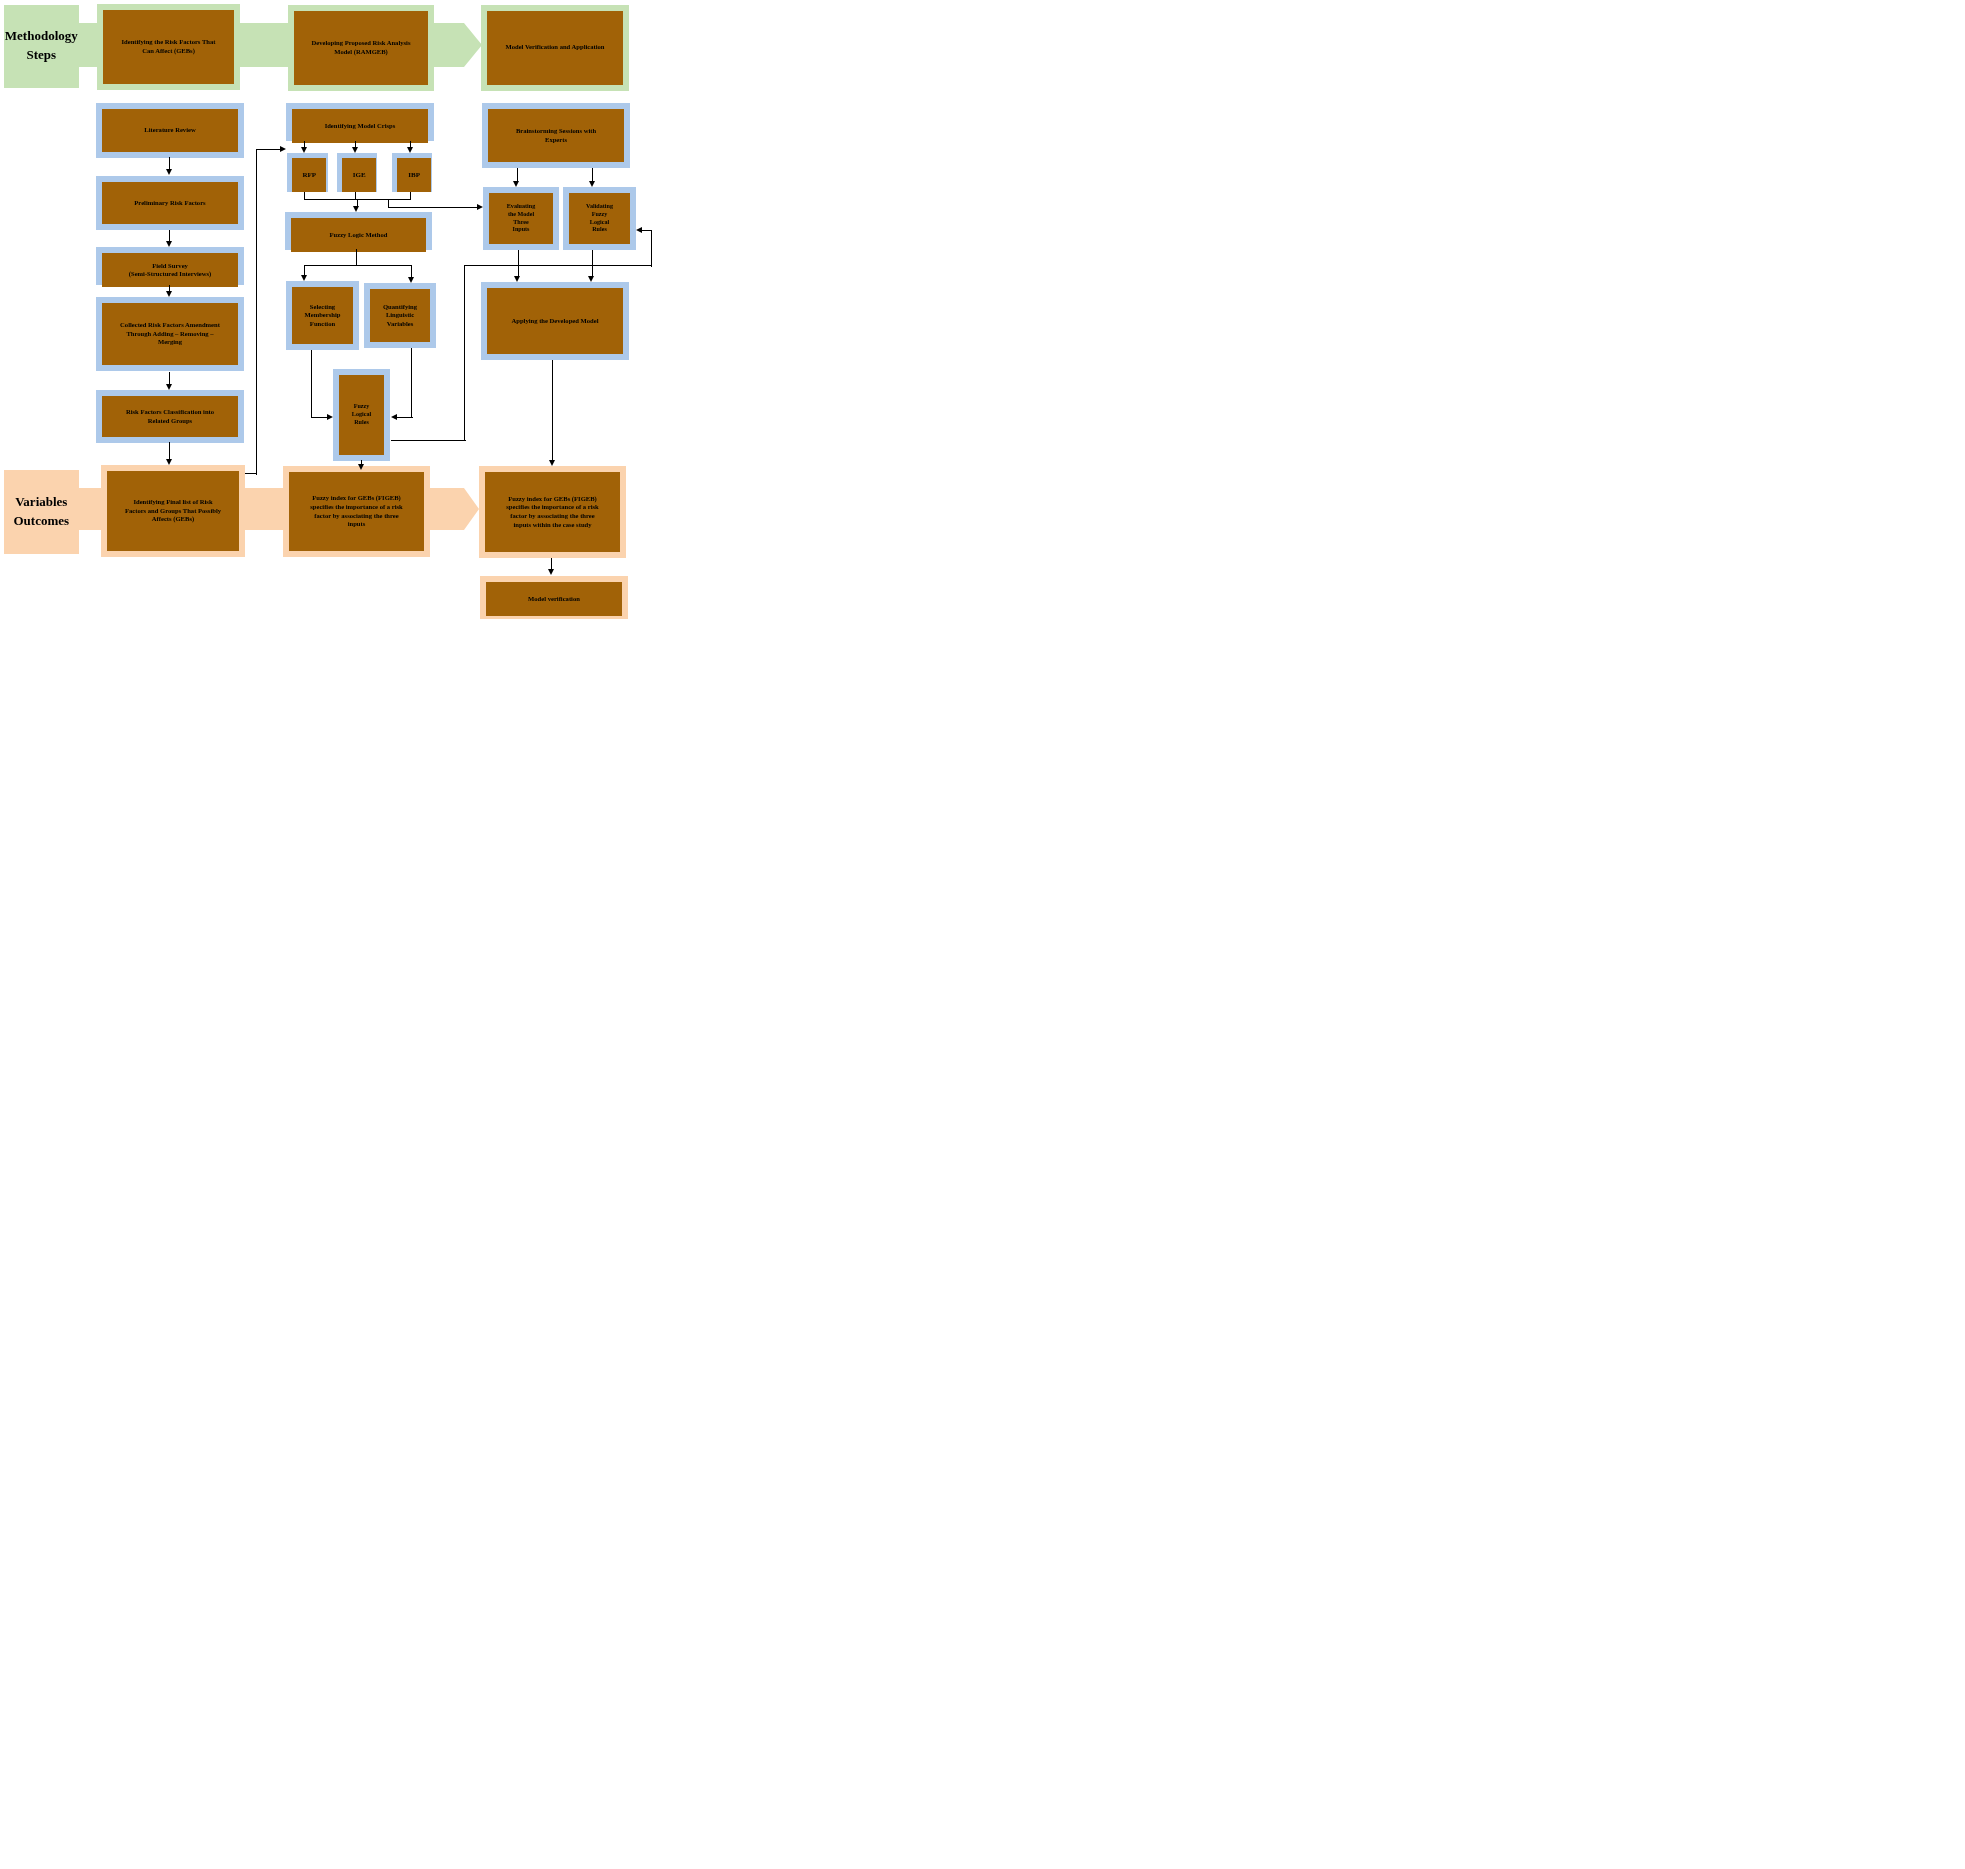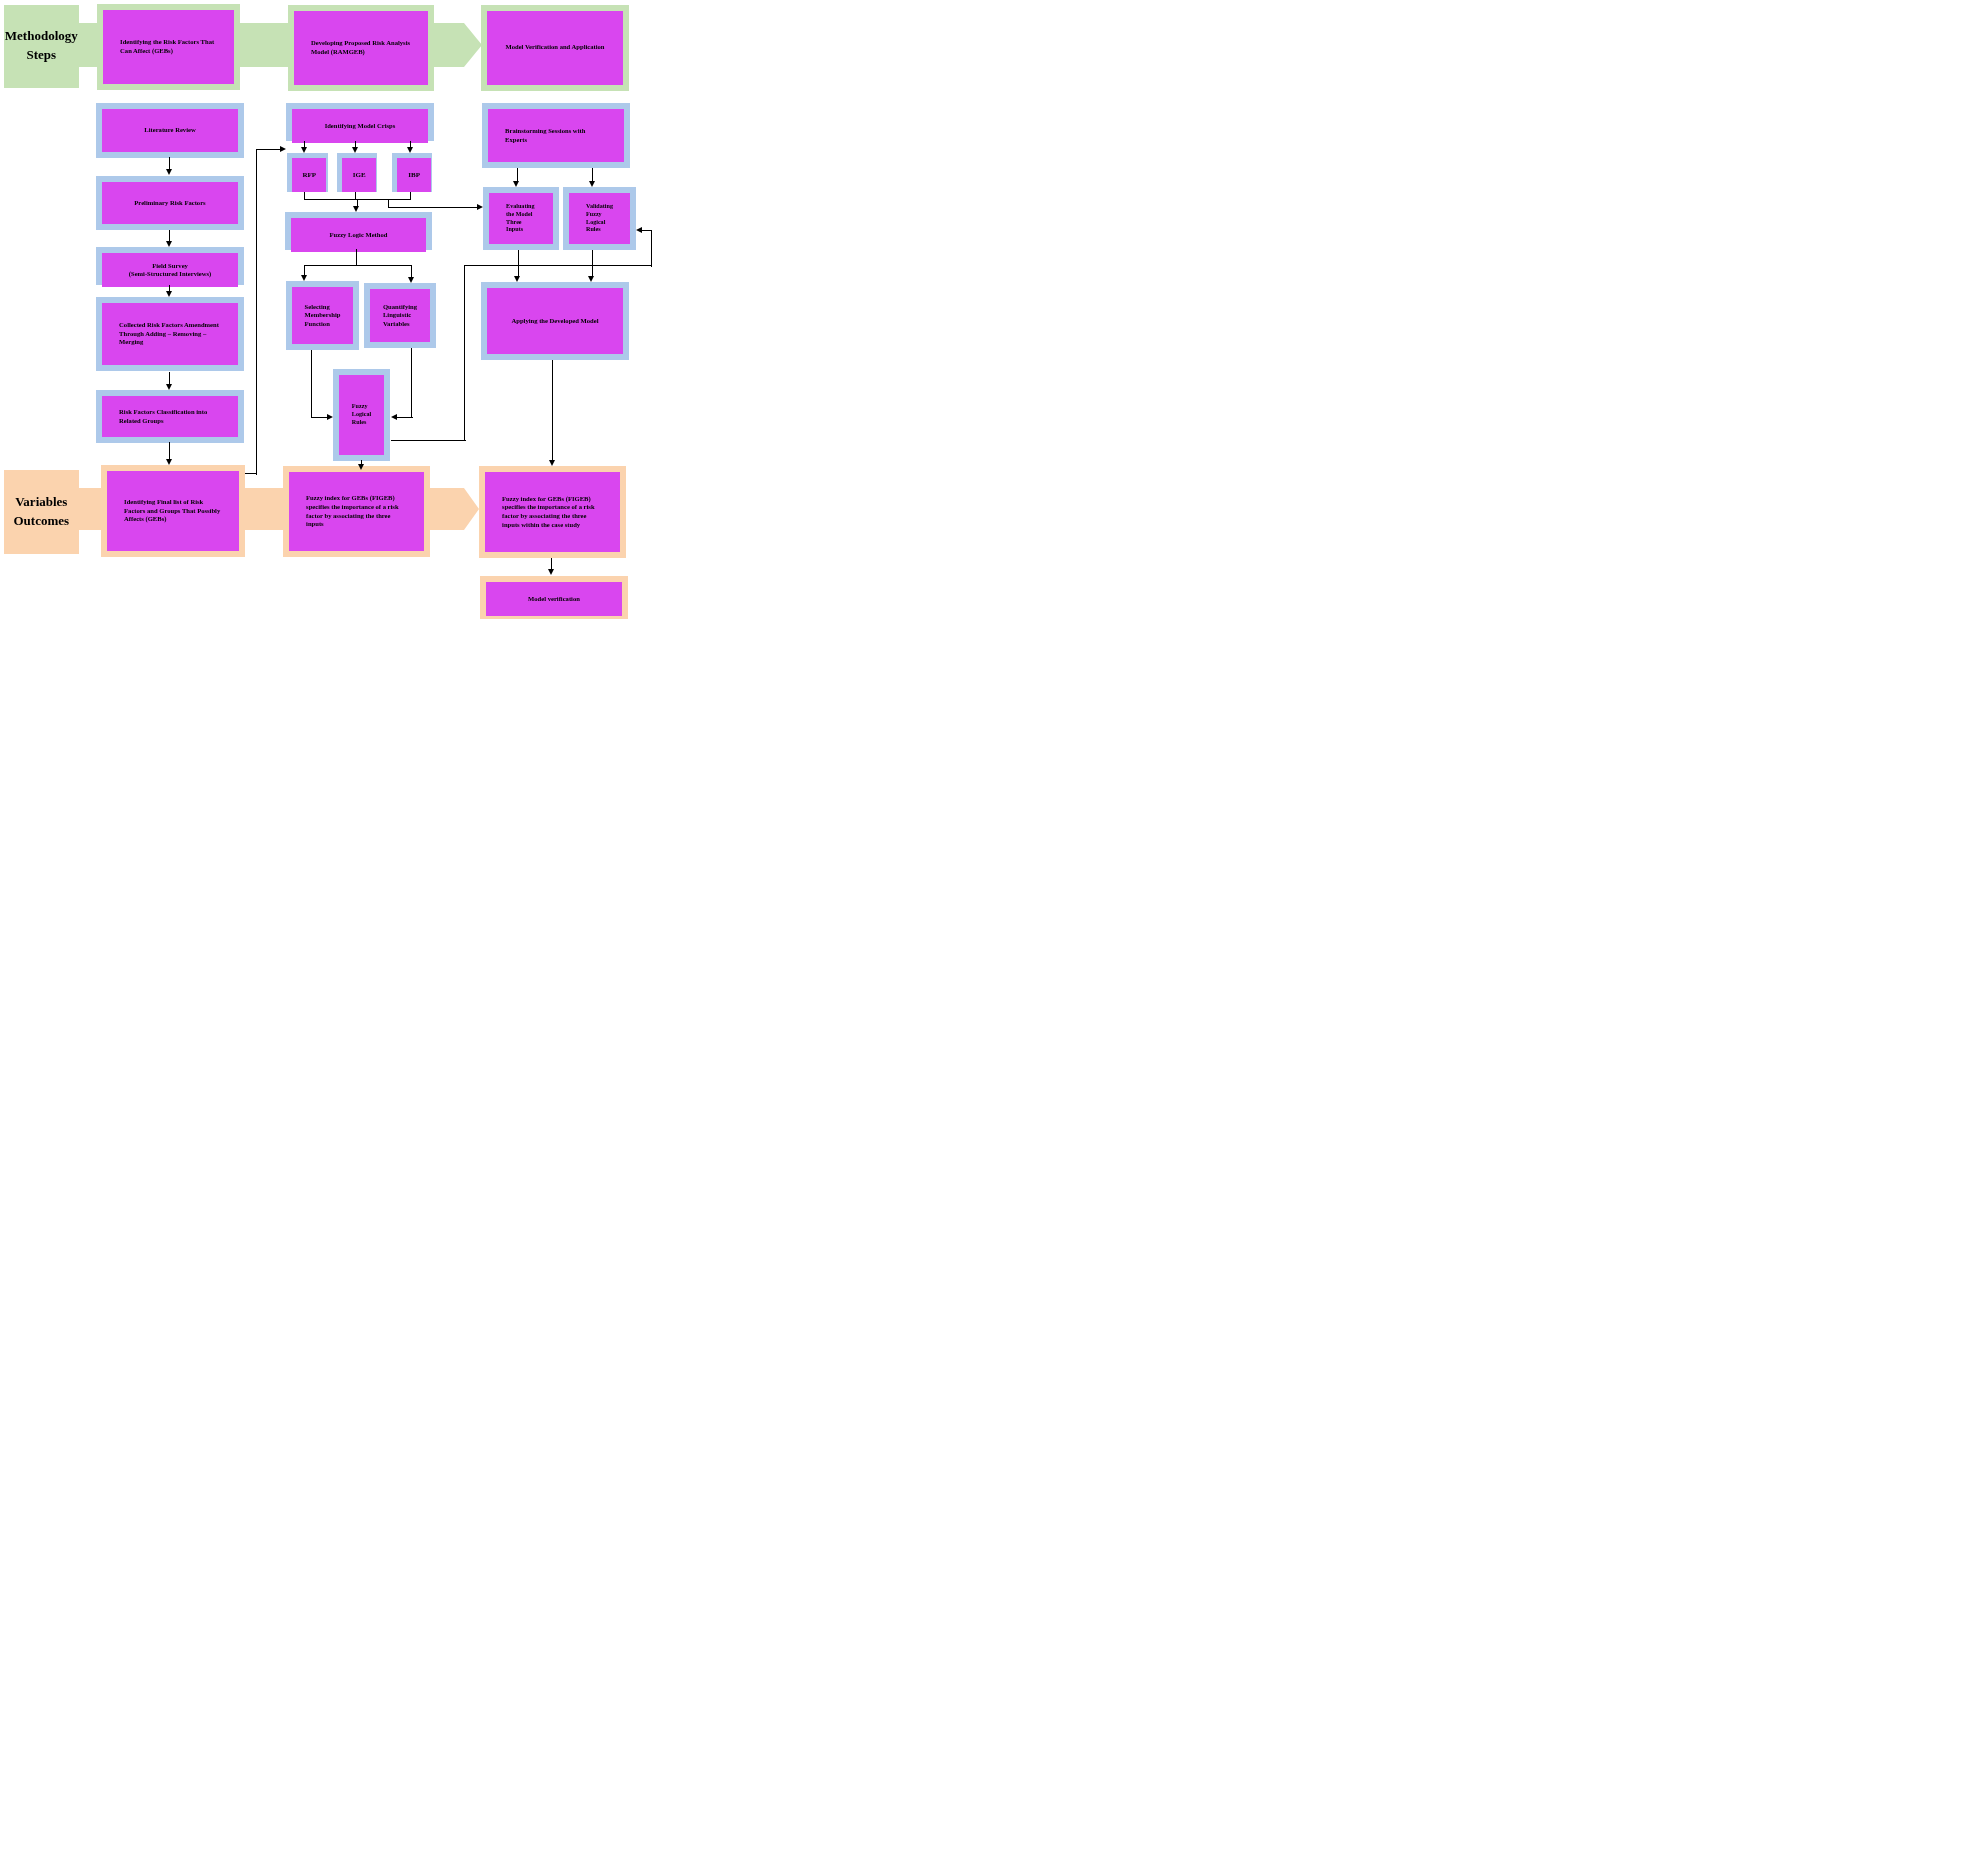--- a/index.html
+++ b/index.html
@@ -10,23 +10,23 @@
   }
   .lbl { position:absolute; display:flex; align-items:center; justify-content:center;
          text-align:center; font-size:13px; line-height:1.45; }
   .lbl.green  { background:var(--green); }
   .lbl.blue   { background:var(--blue); }
   .lbl.orange { background:var(--orange); }
   .frame { position:absolute; }
   .frame.green  { background:var(--green); }
   .frame.blue   { background:var(--blue); }
   .frame.orange { background:var(--orange); }
-  .frame .inner { position:absolute; inset:6.1px; background:#d946ef; display:flex;
+  .frame .inner { position:absolute; inset:6.1px; background:#a16207; display:flex;
                   flex-direction:column; align-items:center; justify-content:center;
-                  text-align:left; font-size:6.6px; line-height:1.3; padding:17px; }
+                  text-align:center; font-size:6.6px; line-height:1.3; padding:17px; }
   .frame.small .inner { inset:5.2px; font-size:7px; }
   .band { position:absolute; }
   .band.green  { background:var(--green); }
   .band.orange { background:var(--orange); }
   .tri { position:absolute; width:0; height:0; }
   .tri.green  { border-top:22px solid transparent; border-bottom:22px solid transparent; border-left:18px solid var(--green); }
   .tri.orange { border-top:21px solid transparent; border-bottom:21px solid transparent; border-left:15.5px solid var(--orange); }
   .seg { position:absolute; background:var(--line); }
   .ah-down  { position:absolute; width:0; height:0; border-left:3.8px solid transparent; border-right:3.8px solid transparent; border-top:6.1px solid var(--line); }
   .ah-right { position:absolute; width:0; height:0; border-top:3.8px solid transparent; border-bottom:3.8px solid transparent; border-left:6.1px solid var(--line); }

